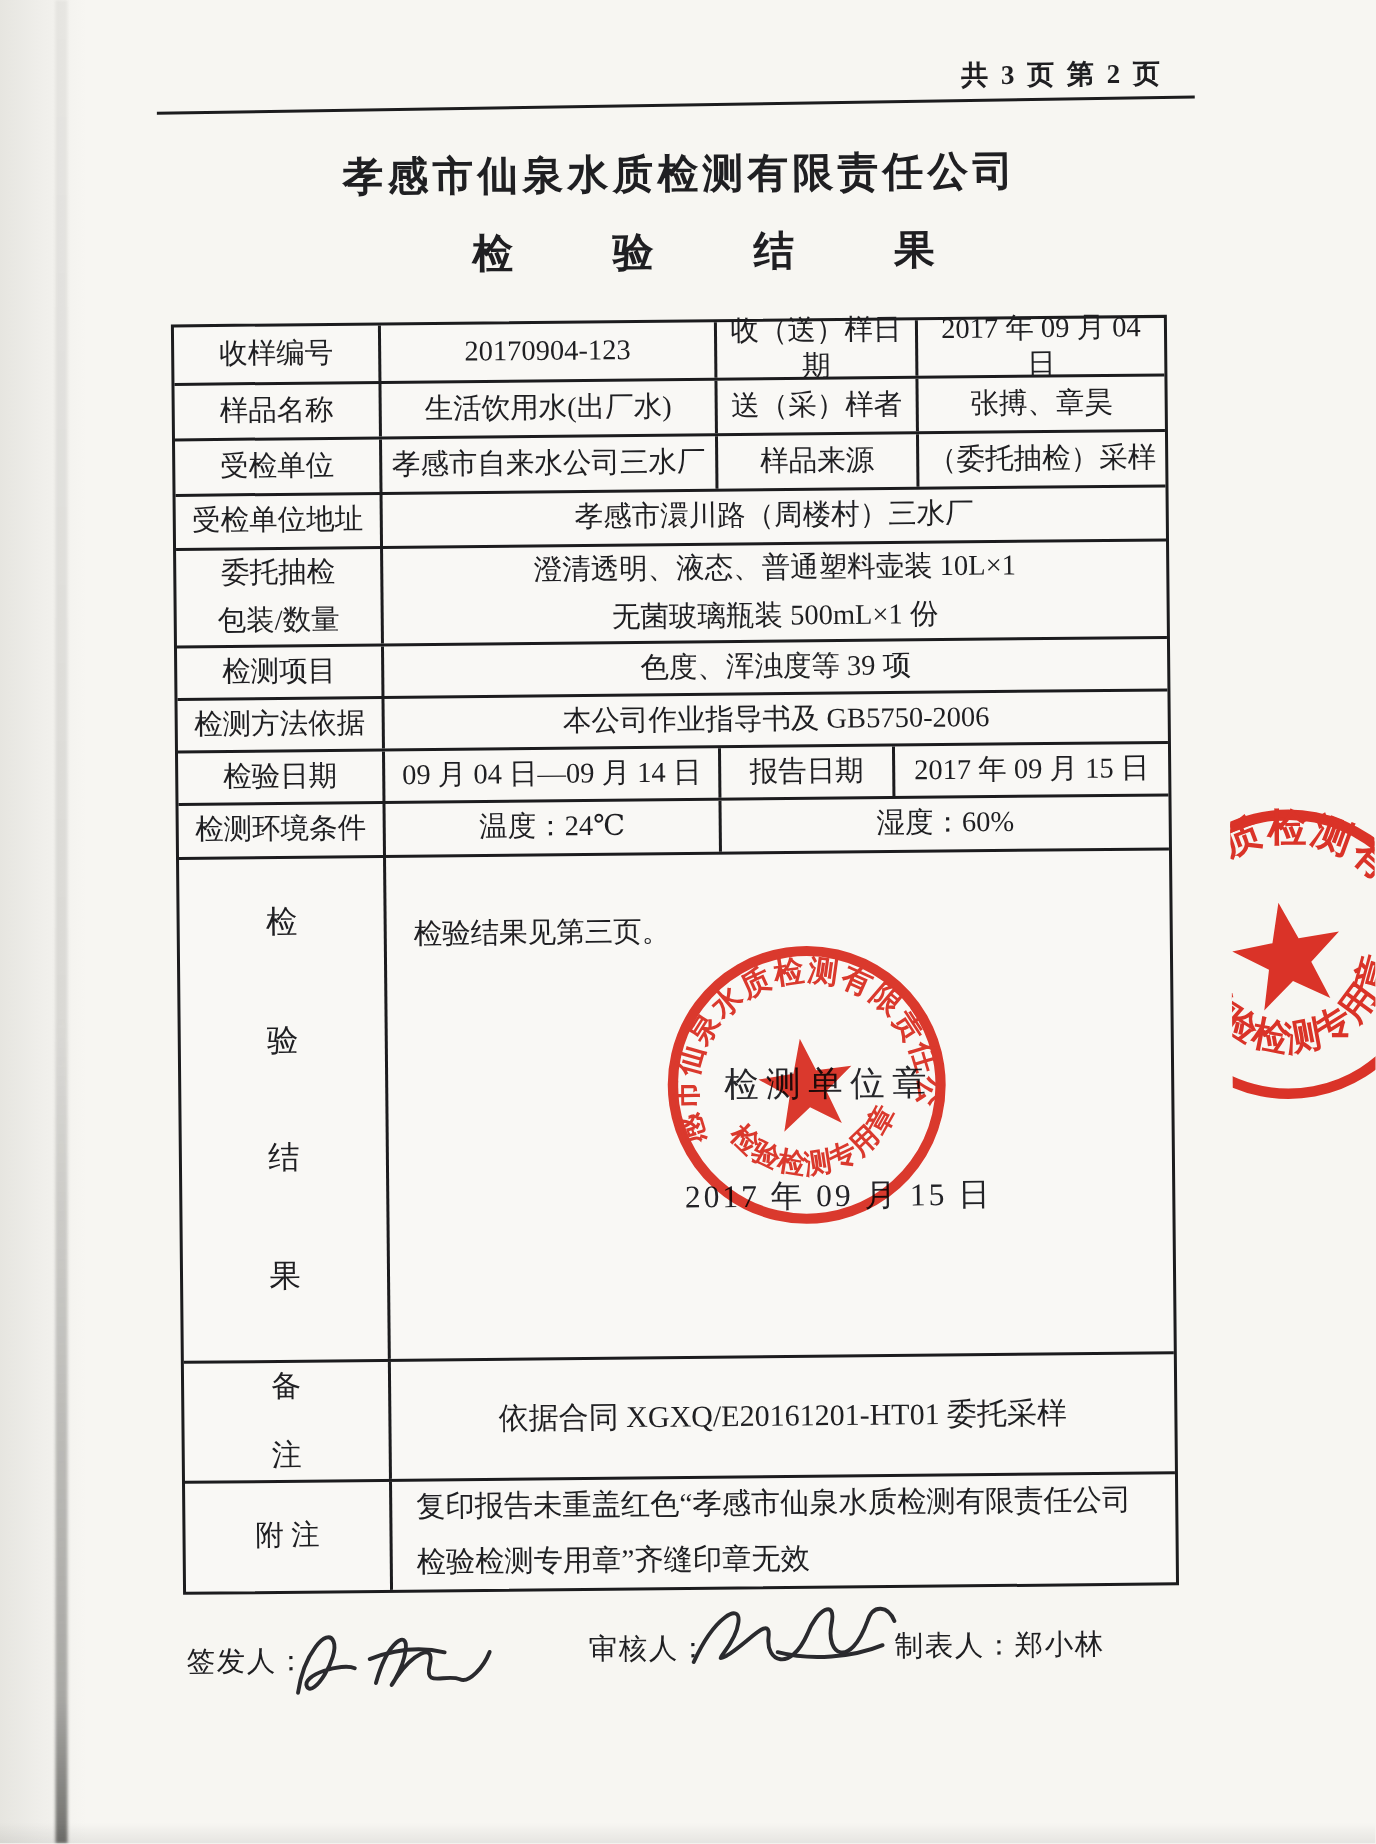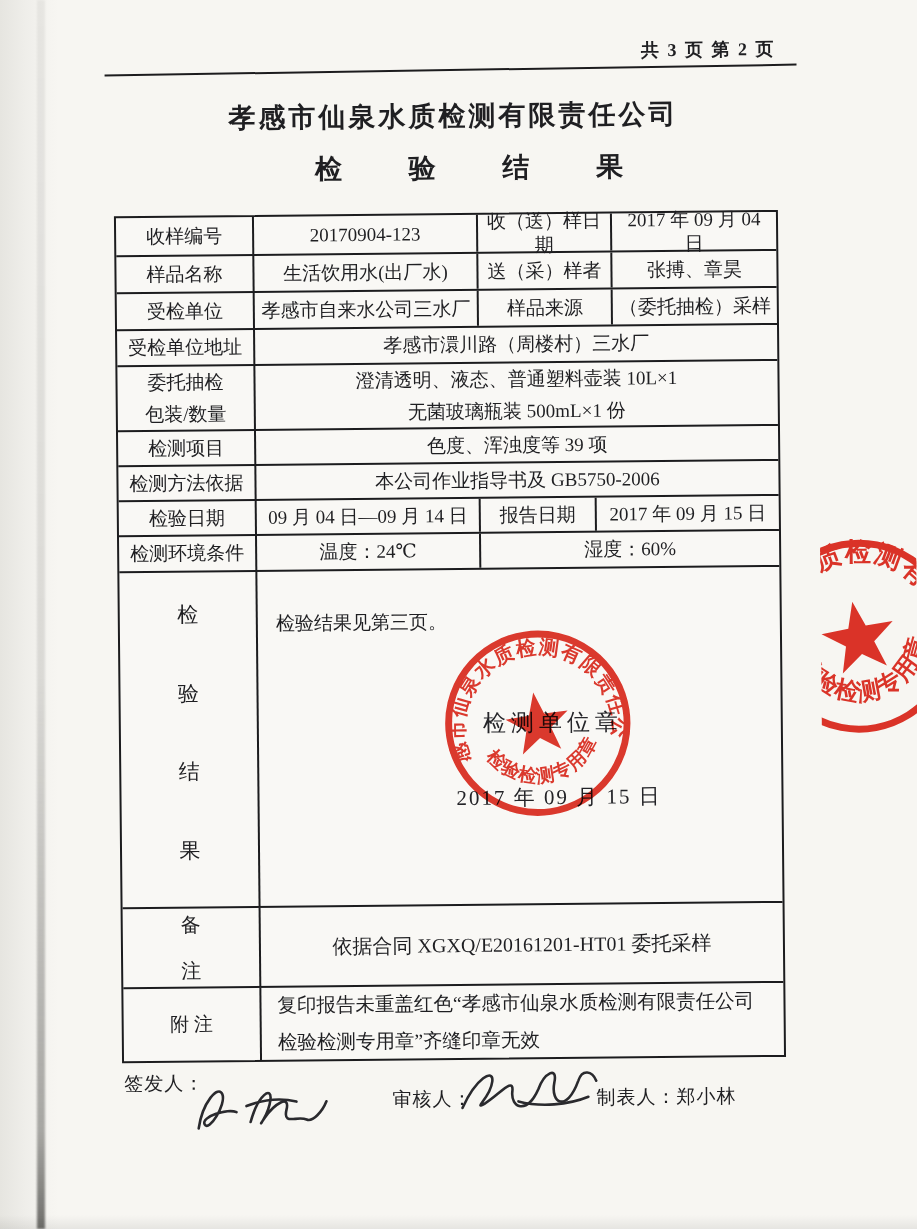--- a/index.html
+++ b/index.html
@@ -198,21 +198,21 @@
       <polygon fill="#d8281c" transform="translate(0,2) scale(1.12) translate(-11,-10)" points="100,68 107.9,91.1 132.3,91.5 112.8,106.2 120,129.5 100,115.5 80,129.5 87.2,106.2 67.7,91.5 92.1,91.1"></polygon>
       <text font-size="26" font-weight="bold" fill="#d8281c" letter-spacing="2" text-anchor="middle">
         <textPath href="#earcTop" startOffset="50%">泉水质检测有</textPath>
       </text>
       <text font-size="24" font-weight="bold" fill="#d8281c" letter-spacing="1" text-anchor="middle">
         <textPath href="#earcBottom" startOffset="50%">检验检测专用章</textPath>
       </text>
     </svg>
   </div>
 
-  <div class="footer-label" style="left:120px;top:1068px;">签发人：</div>
+  <div class="footer-label" style="left:120px;top:1092px;">签发人：</div>
   <svg class="sig" style="left:180px;top:1072px;" width="155" height="72" viewBox="0 0 155 72">
     <path d="M14,54 C18,28 34,10 38,20 C42,30 24,58 20,50 C16,42 44,34 52,38"></path>
     <path d="M66,48 C74,20 88,12 86,26 C84,42 70,58 80,44 C90,30 106,20 102,36 C98,52 112,42 122,46 C128,49 138,38 142,28"></path>
     <path d="M62,32 C78,26 96,24 112,28"></path>
   </svg>
 
   <div class="footer-label" style="left:388px;top:1086px;text-align:center;">审核人：</div>
   <svg class="sig" style="left:448px;top:1058px;" width="150" height="76" viewBox="0 0 150 76">
     <path d="M10,50 C24,20 42,10 40,24 C38,40 20,52 32,46 C46,38 62,18 60,34 C58,50 74,58 86,32 C92,16 106,8 102,26 C98,46 114,56 126,24 C130,12 140,14 144,24"></path>
     <path d="M66,44 C88,50 116,48 136,40"></path>

